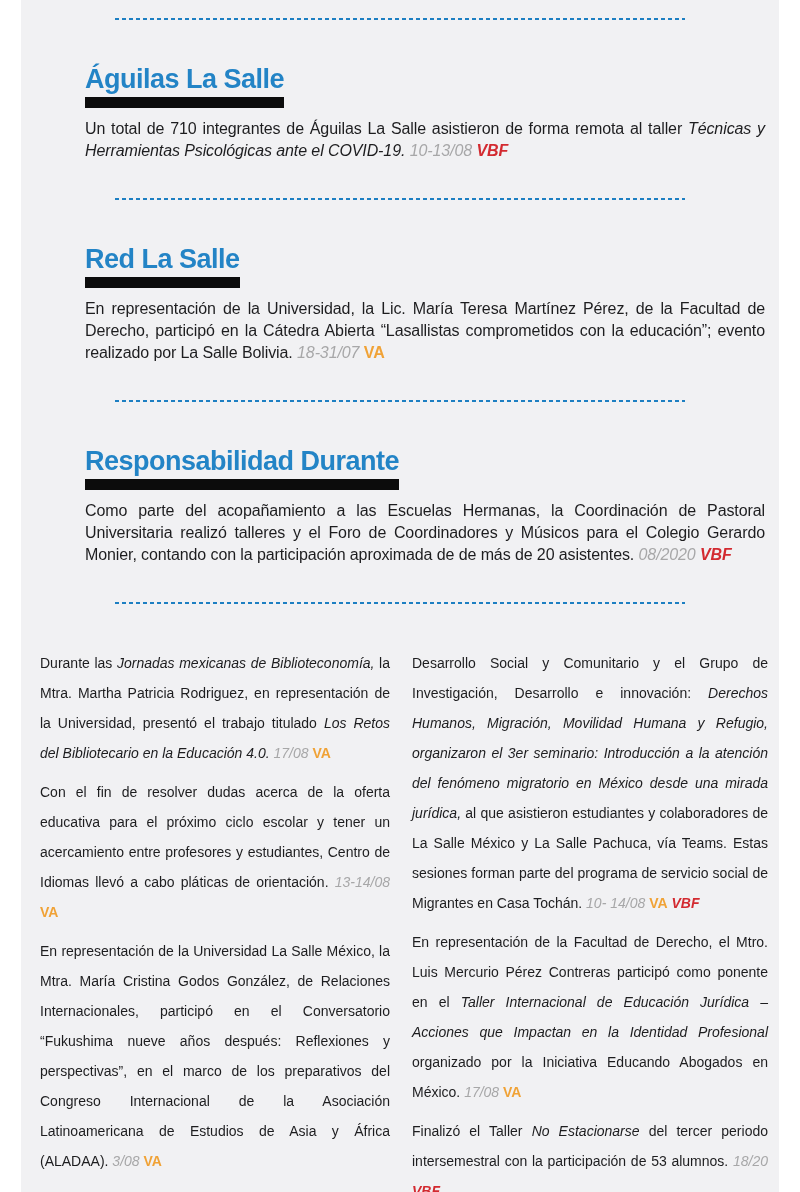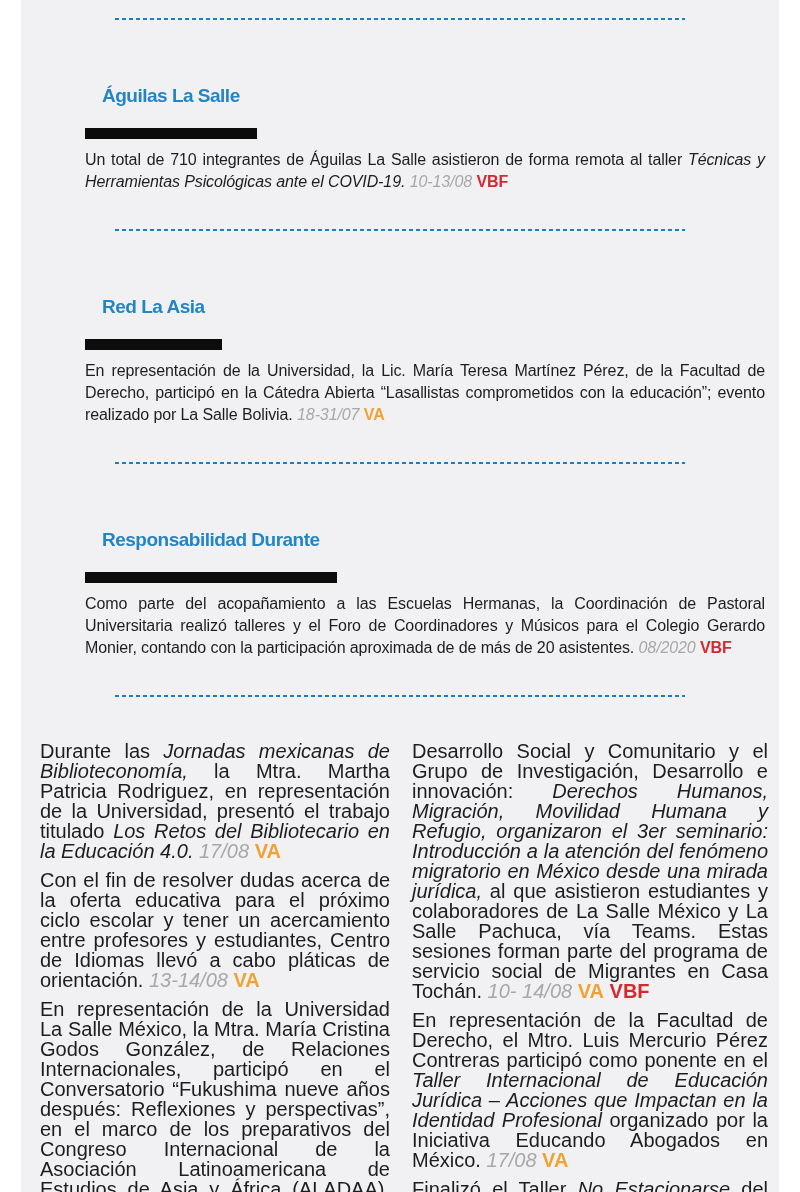--- a/index.html
+++ b/index.html
@@ -33,22 +33,22 @@
     margin:0 auto;
     background-image:repeating-linear-gradient(90deg,
       var(--divider-blue) 0 4px, transparent 4px 7px);
   }
   .news-section{
     margin:44px 0 36px 64px;
     width:680px;
   }
   .title-block{display:inline-block;}
   h2.section-title{
-    margin:17px;
-    font-size:19px;
+    margin:0;
+    font-size:27px;
     line-height:30px;
     font-weight:700;
     letter-spacing:-0.5px;
     color:var(--accent-blue);
   }
   .title-bar{
     height:11px;
     margin-top:3px;
     background:var(--bar-black);
   }
@@ -67,51 +67,51 @@
   .columns{
     display:flex;
     gap:22px;
     margin-top:12px;
   }
   .col{min-width:0;}
   .col-left{width:350px;}
   .col-right{width:356px;}
   .col p.news-item{
     margin:0 0 9px;
-    font-size:20px;
-    line-height:20px;
+    font-size:14px;
+    line-height:30px;
     text-align:justify;
   }
   
   .sg-n{font-style:normal;}
   .sg-i{font-style:italic;}
   .sg-d{font-style:italic;color:var(--date-gray);}
   .sg-va{font-weight:700;color:var(--va-orange);}
-  .sg-vbf{font-weight:700;color:var(--vbf-red);}
+  .sg-vbf{font-style:italic;font-weight:700;color:var(--vbf-red);}
 </style>
 </head>
 <body>
 
 <div class="canvas">
 
   <div class="sep"></div>
 
   <section class="news-section">
     <div class="title-block">
       <h2 class="section-title">Águilas La Salle</h2>
       <div class="title-bar"></div>
     </div>
     <p class="section-text"><span class="sg-n">Un total de 710 integrantes de Águilas La Salle asistieron de forma remota al taller </span><span class="sg-i">Técnicas y Herramientas Psicológicas ante el COVID-19.</span><span class="sg-n"> </span><span class="sg-d">10-13/08</span><span class="sg-n"> </span><span class="sg-vbf">VBF</span></p>
   </section>
 
   <div class="sep"></div>
 
   <section class="news-section">
     <div class="title-block">
-      <h2 class="section-title">Red La Asia</h2>
+      <h2 class="section-title">Red La Salle</h2>
       <div class="title-bar"></div>
     </div>
     <p class="section-text"><span class="sg-n">En representación de la Universidad, la Lic. María Teresa Martínez Pérez, de la Facultad de Derecho, participó en la Cátedra Abierta “Lasallistas comprometidos con la educación”; evento realizado por La Salle Bolivia. </span><span class="sg-d">18-31/07</span><span class="sg-n"> </span><span class="sg-va">VA</span></p>
   </section>
 
   <div class="sep"></div>
 
   <section class="news-section">
     <div class="title-block">
       <h2 class="section-title">Responsabilidad Durante</h2>

